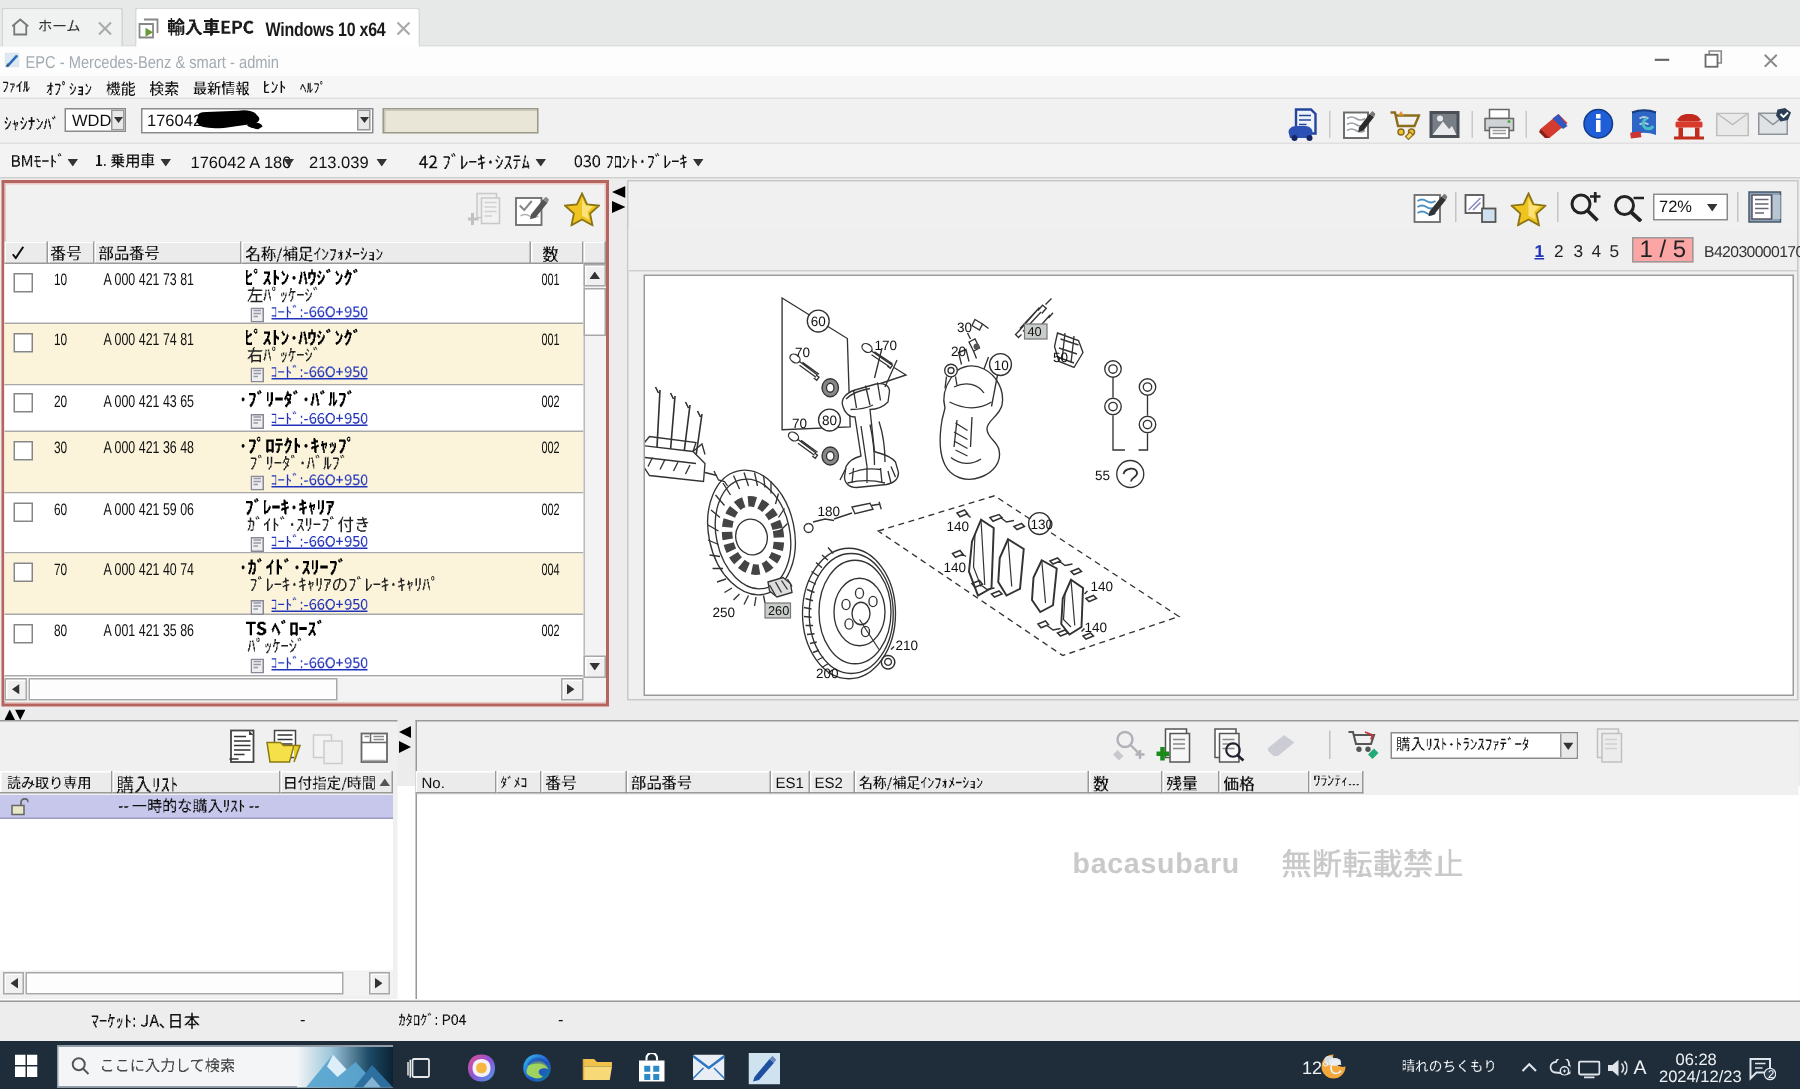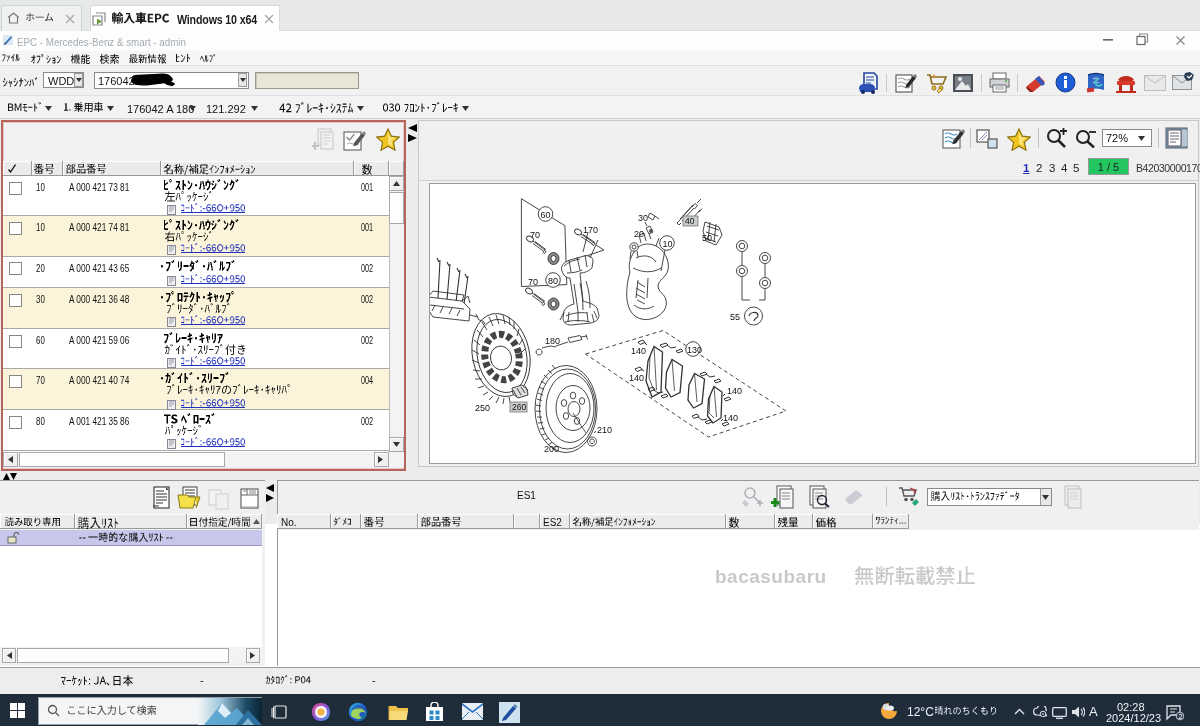--- a/index.html
+++ b/index.html
@@ -205,21 +205,21 @@
         <path d="M75 0h2v1h-2zM35 1h4v1h-4zM75 1h2v1h-2zM24 2h15v1h-15zM46 2h17v1h-17zM67 2h18v1h-18zM3 3h3v1h-3zM24 3h9v1h-9zM46 3h17v1h-17zM67 3h18v1h-18zM1 4h5v1h-5zM31 4h2v1h-2zM46 4h2v1h-2zM53 4h2v1h-2zM61 4h2v1h-2zM75 4h2v1h-2zM3 5h3v1h-3zM24 5h16v1h-16zM46 5h2v1h-2zM53 5h2v1h-2zM61 5h2v1h-2zM75 5h2v1h-2zM3 6h3v1h-3zM23 6h18v1h-18zM46 6h2v1h-2zM53 6h2v1h-2zM61 6h2v1h-2zM68 6h16v1h-16zM3 7h3v1h-3zM26 7h2v1h-2zM31 7h2v1h-2zM36 7h2v1h-2zM46 7h17v1h-17zM68 7h2v1h-2zM75 7h2v1h-2zM82 7h2v1h-2zM3 8h3v1h-3zM26 8h2v1h-2zM31 8h2v1h-2zM36 8h2v1h-2zM46 8h17v1h-17zM68 8h2v1h-2zM75 8h2v1h-2zM82 8h2v1h-2zM3 9h3v1h-3zM23 9h18v1h-18zM46 9h2v1h-2zM53 9h2v1h-2zM61 9h2v1h-2zM68 9h2v1h-2zM75 9h2v1h-2zM82 9h2v1h-2zM3 10h3v1h-3zM22 10h20v1h-20zM46 10h2v1h-2zM53 10h2v1h-2zM61 10h2v1h-2zM68 10h16v1h-16zM3 11h3v1h-3zM26 11h2v1h-2zM31 11h2v1h-2zM36 11h2v1h-2zM46 11h2v1h-2zM53 11h2v1h-2zM61 11h2v1h-2zM68 11h2v1h-2zM75 11h2v1h-2zM82 11h2v1h-2zM3 12h3v1h-3zM26 12h2v1h-2zM31 12h2v1h-2zM36 12h2v1h-2zM46 12h2v1h-2zM53 12h2v1h-2zM61 12h2v1h-2zM68 12h2v1h-2zM75 12h2v1h-2zM82 12h2v1h-2zM3 13h3v1h-3zM24 13h17v1h-17zM46 13h17v1h-17zM68 13h2v1h-2zM75 13h2v1h-2zM82 13h2v1h-2zM3 14h3v1h-3zM23 14h18v1h-18zM46 14h17v1h-17zM68 14h16v1h-16zM3 15h3v1h-3zM29 15h6v1h-6zM46 15h2v1h-2zM53 15h2v1h-2zM61 15h2v1h-2zM75 15h2v1h-2zM3 16h3v1h-3zM12 16h2v1h-2zM28 16h2v1h-2zM31 16h5v1h-5zM46 16h1v1h-1zM53 16h2v1h-2zM61 16h2v1h-2zM66 16h20v1h-20zM0 17h9v1h-9zM12 17h2v1h-2zM26 17h3v1h-3zM31 17h2v1h-2zM34 17h4v1h-4zM45 17h2v1h-2zM53 17h2v1h-2zM61 17h2v1h-2zM66 17h20v1h-20zM0 18h9v1h-9zM12 18h2v1h-2zM24 18h4v1h-4zM31 18h2v1h-2zM36 18h4v1h-4zM45 18h2v1h-2zM53 18h2v1h-2zM61 18h2v1h-2zM75 18h2v1h-2zM22 19h4v1h-4zM31 19h2v1h-2zM37 19h5v1h-5zM44 19h2v1h-2zM53 19h2v1h-2zM61 19h2v1h-2zM75 19h2v1h-2zM23 20h1v1h-1zM31 20h2v1h-2zM39 20h2v1h-2zM44 20h2v1h-2zM53 20h2v1h-2zM57 20h5v1h-5zM75 20h2v1h-2zM31 21h2v1h-2zM54 21h1v1h-1zM58 21h3v1h-3zM75 21h2v1h-2z" fill="#111"></path>
       </svg>
     </div>
 <svg class="ab" style="left:107px;top:106px" width="7" height="5" viewBox="0 0 7 5">
       <path d="M0 0h7L3.5 5z" fill="#333"></path>
     </svg>
 <div class="ab" style="left:127px;top:103px;font-size:11px;color:#111">176042 A 180</div>
 <svg class="ab" style="left:189px;top:106px" width="7" height="5" viewBox="0 0 7 5">
       <path d="M0 0h7L3.5 5z" fill="#333"></path>
     </svg>
-<div class="ab" style="left:206px;top:103px;font-size:11px;color:#111">121.292</div>
+<div class="ab" style="left:206px;top:103px;font-size:11px;color:#111">213.039</div>
 <svg class="ab" style="left:251px;top:106px" width="7" height="5" viewBox="0 0 7 5">
       <path d="M0 0h7L3.5 5z" fill="#333"></path>
     </svg>
 <div class="ab" style="left:279px;top:102px">
       <svg width="74.0" height="10.7" viewBox="0 0 138 20" style="display:block;">
         <path d="M43 0h1v1h-1zM41 1h1v1h-1zM43 1h2v1h-2zM41 2h1v1h-1zM44 2h1v1h-1zM77 2h1v1h-1zM7 3h2v1h-2zM15 3h5v1h-5zM41 3h2v1h-2zM44 3h2v1h-2zM53 3h1v1h-1zM77 3h2v1h-2zM98 3h1v1h-1zM119 3h7v1h-7zM132 3h2v1h-2zM6 4h3v1h-3zM14 4h7v1h-7zM31 4h7v1h-7zM42 4h1v1h-1zM53 4h2v1h-2zM77 4h2v1h-2zM98 4h2v1h-2zM108 4h7v1h-7zM119 4h7v1h-7zM132 4h2v1h-2zM5 5h4v1h-4zM13 5h2v1h-2zM19 5h3v1h-3zM31 5h8v1h-8zM53 5h2v1h-2zM77 5h5v1h-5zM99 5h2v1h-2zM108 5h7v1h-7zM132 5h2v1h-2zM5 6h4v1h-4zM20 6h2v1h-2zM37 6h2v1h-2zM53 6h2v1h-2zM76 6h6v1h-6zM100 6h1v1h-1zM113 6h2v1h-2zM132 6h1v1h-1zM4 7h2v1h-2zM7 7h2v1h-2zM20 7h2v1h-2zM37 7h2v1h-2zM53 7h2v1h-2zM74 7h5v1h-5zM113 7h2v1h-2zM132 7h1v1h-1zM3 8h3v1h-3zM7 8h2v1h-2zM20 8h2v1h-2zM37 8h1v1h-1zM53 8h2v1h-2zM74 8h2v1h-2zM77 8h2v1h-2zM96 8h2v1h-2zM104 8h1v1h-1zM113 8h1v1h-1zM118 8h9v1h-9zM131 8h2v1h-2zM3 9h2v1h-2zM7 9h2v1h-2zM20 9h2v1h-2zM37 9h1v1h-1zM53 9h2v1h-2zM78 9h1v1h-1zM89 9h1v1h-1zM96 9h3v1h-3zM103 9h2v1h-2zM112 9h2v1h-2zM118 9h9v1h-9zM131 9h2v1h-2zM2 10h2v1h-2zM7 10h2v1h-2zM19 10h3v1h-3zM36 10h2v1h-2zM53 10h2v1h-2zM63 10h9v1h-9zM78 10h1v1h-1zM88 10h3v1h-3zM97 10h2v1h-2zM103 10h2v1h-2zM112 10h2v1h-2zM122 10h1v1h-1zM131 10h2v1h-2zM135 10h1v1h-1zM2 11h2v1h-2zM7 11h2v1h-2zM19 11h2v1h-2zM36 11h2v1h-2zM53 11h2v1h-2zM59 11h2v1h-2zM63 11h9v1h-9zM78 11h5v1h-5zM88 11h3v1h-3zM98 11h1v1h-1zM103 11h1v1h-1zM112 11h1v1h-1zM122 11h1v1h-1zM131 11h1v1h-1zM135 11h1v1h-1zM1 12h2v1h-2zM7 12h2v1h-2zM18 12h3v1h-3zM36 12h2v1h-2zM53 12h2v1h-2zM59 12h2v1h-2zM76 12h6v1h-6zM88 12h3v1h-3zM102 12h2v1h-2zM111 12h2v1h-2zM122 12h1v1h-1zM131 12h1v1h-1zM135 12h2v1h-2zM0 13h12v1h-12zM17 13h3v1h-3zM36 13h1v1h-1zM53 13h2v1h-2zM58 13h2v1h-2zM74 13h6v1h-6zM102 13h2v1h-2zM111 13h3v1h-3zM122 13h1v1h-1zM130 13h2v1h-2zM135 13h2v1h-2zM1 14h10v1h-10zM16 14h3v1h-3zM35 14h2v1h-2zM53 14h2v1h-2zM58 14h2v1h-2zM74 14h2v1h-2zM78 14h2v1h-2zM101 14h2v1h-2zM110 14h4v1h-4zM122 14h1v1h-1zM130 14h2v1h-2zM136 14h1v1h-1zM7 15h2v1h-2zM15 15h3v1h-3zM34 15h2v1h-2zM53 15h2v1h-2zM57 15h2v1h-2zM78 15h2v1h-2zM100 15h2v1h-2zM109 15h2v1h-2zM113 15h2v1h-2zM121 15h2v1h-2zM130 15h2v1h-2zM136 15h2v1h-2zM7 16h2v1h-2zM14 16h3v1h-3zM34 16h2v1h-2zM53 16h2v1h-2zM56 16h2v1h-2zM78 16h2v1h-2zM99 16h3v1h-3zM109 16h2v1h-2zM113 16h2v1h-2zM121 16h2v1h-2zM130 16h8v1h-8zM7 17h2v1h-2zM13 17h10v1h-10zM33 17h2v1h-2zM53 17h4v1h-4zM78 17h2v1h-2zM98 17h3v1h-3zM108 17h2v1h-2zM114 17h2v1h-2zM120 17h2v1h-2zM129 17h9v1h-9zM7 18h2v1h-2zM13 18h10v1h-10zM32 18h3v1h-3zM53 18h3v1h-3zM78 18h2v1h-2zM97 18h3v1h-3zM107 18h2v1h-2zM114 18h2v1h-2zM120 18h2v1h-2zM129 18h2v1h-2zM137 18h1v1h-1zM32 19h2v1h-2zM53 19h2v1h-2zM78 19h2v1h-2zM97 19h1v1h-1zM107 19h2v1h-2zM115 19h1v1h-1zM119 19h2v1h-2zM137 19h1v1h-1z" fill="#111"></path>
       </svg>
     </div>
 <svg class="ab" style="left:357px;top:106px" width="7" height="5" viewBox="0 0 7 5">
       <path d="M0 0h7L3.5 5z" fill="#333"></path>
@@ -525,21 +525,21 @@
       <path d="M5 6h9M5 9h9M5 12h9M5 15h6" stroke="#667"></path>
       <rect x="17" y="3" width="5" height="16" fill="#b8c6d4"></rect>
     </svg>
 
 <div class="ab" style="left:419px;top:152px;width:779px;height:29px;background:#efefef;border-bottom:1px solid #cfcfcf"></div>
 <div class="ab" style="left:1023px;top:162px;font-size:11.5px;color:#2233bb;text-decoration:underline;font-weight:bold">1</div>
 <div class="ab" style="left:1036px;top:162px;font-size:11.5px;color:#222">2</div>
 <div class="ab" style="left:1049px;top:162px;font-size:11.5px;color:#222">3</div>
 <div class="ab" style="left:1061px;top:162px;font-size:11.5px;color:#222">4</div>
 <div class="ab" style="left:1073px;top:162px;font-size:11.5px;color:#222">5</div>
-<div class="ab" style="left:1088px;top:158px;width:41px;height:17px;background:#22c55e;border:1px solid #9a9a9a;font-size:11px;color:#222;text-align:center;line-height:16px">1 / 5</div>
+<div class="ab" style="left:1088px;top:158px;width:41px;height:17px;background:#fca5a5;border:1px solid #9a9a9a;font-size:16px;color:#222;text-align:center;line-height:16px">1 / 5</div>
 <div class="ab" style="left:1136px;top:162px;font-size:10.5px;color:#333;letter-spacing:-.4px">B42030000170</div>
 
 <div class="ab" style="left:429px;top:183px;width:767px;height:281px;background:#fff;border:1px solid #9a9a9a"></div>
 <svg class="ab" style="left:430px;top:184px" width="765" height="279" viewBox="430 184 765 279" font-family="Liberation Sans, sans-serif">
 <g fill="none" stroke="#333" stroke-width="0.9">
 
 <path d="M438 298 L440 260 M439 262 l-2 -4 M447 300 L450 264 M449 266 l-2 -4 M456 302 L460 270 M459 272 l-2 -4 M464 304 L468 276 M467 278 l-2 -4" stroke-width="1.1"></path>
 <path d="M428 297 l34 4 l8 8 l-1 12 l-36 -4 l-6 -9 z" fill="#fff"></path>
 <path d="M428 297 l5 -6 l31 4 l-2 6 M462 301 l6 -5 l2 7 M430 305 l34 4 M432 311 l3 -6 M440 313 l3 -6 M449 314 l3 -6 M457 316 l3 -6"></path>
 <path d="M470 315 l8 2 m-2 -3 l3 6 l4 1 l2 3"></path>
@@ -840,21 +840,21 @@
 <div class="ab" style="left:364px;top:517px">
       <svg width="20.0" height="10.0" viewBox="0 0 38 19" style="display:block;">
         <path d="M8 0h8v1h-8zM23 0h13v1h-13zM1 1h11v1h-11zM23 1h2v1h-2zM34 1h2v1h-2zM3 2h2v1h-2zM8 2h2v1h-2zM13 2h2v1h-2zM23 2h1v1h-1zM34 2h2v1h-2zM4 3h1v1h-1zM8 3h2v1h-2zM13 3h1v1h-1zM23 3h1v1h-1zM34 3h2v1h-2zM4 4h2v1h-2zM8 4h2v1h-2zM12 4h2v1h-2zM23 4h1v1h-1zM34 4h2v1h-2zM0 5h18v1h-18zM23 5h13v1h-13zM6 6h6v1h-6zM5 7h2v1h-2zM8 7h2v1h-2zM11 7h2v1h-2zM4 8h2v1h-2zM8 8h2v1h-2zM11 8h3v1h-3zM20 8h18v1h-18zM2 9h3v1h-3zM8 9h2v1h-2zM13 9h3v1h-3zM24 9h2v1h-2zM0 10h4v1h-4zM14 10h4v1h-4zM24 10h2v1h-2zM0 11h2v1h-2zM3 11h13v1h-13zM17 11h1v1h-1zM24 11h2v1h-2zM3 12h1v1h-1zM8 12h2v1h-2zM14 12h2v1h-2zM23 12h12v1h-12zM3 13h1v1h-1zM8 13h2v1h-2zM14 13h2v1h-2zM23 13h2v1h-2zM34 13h1v1h-1zM3 14h13v1h-13zM33 14h2v1h-2zM3 15h1v1h-1zM8 15h2v1h-2zM14 15h2v1h-2zM33 15h2v1h-2zM3 16h1v1h-1zM8 16h2v1h-2zM14 16h2v1h-2zM33 16h2v1h-2zM3 17h13v1h-13zM28 17h6v1h-6zM3 18h1v1h-1zM14 18h1v1h-1z" fill="#111"></path>
       </svg>
     </div>
 <div class="ab" style="left:421px;top:517px">
       <svg width="40.0" height="9.7" viewBox="0 0 78 19" style="display:block;">
         <path d="M4 0h2v1h-2zM24 0h11v1h-11zM48 0h8v1h-8zM63 0h13v1h-13zM4 1h2v1h-2zM11 1h7v1h-7zM24 1h2v1h-2zM33 1h2v1h-2zM41 1h11v1h-11zM63 1h2v1h-2zM74 1h2v1h-2zM0 2h10v1h-10zM11 2h2v1h-2zM16 2h2v1h-2zM24 2h1v1h-1zM33 2h2v1h-2zM43 2h2v1h-2zM48 2h2v1h-2zM53 2h2v1h-2zM63 2h1v1h-1zM74 2h2v1h-2zM7 3h1v1h-1zM11 3h2v1h-2zM16 3h1v1h-1zM24 3h1v1h-1zM33 3h2v1h-2zM44 3h1v1h-1zM48 3h2v1h-2zM53 3h1v1h-1zM63 3h1v1h-1zM74 3h2v1h-2zM2 4h1v1h-1zM7 4h2v1h-2zM11 4h2v1h-2zM15 4h2v1h-2zM24 4h1v1h-1zM33 4h2v1h-2zM44 4h2v1h-2zM48 4h2v1h-2zM52 4h2v1h-2zM63 4h1v1h-1zM74 4h2v1h-2zM2 5h2v1h-2zM7 5h1v1h-1zM11 5h2v1h-2zM15 5h1v1h-1zM24 5h11v1h-11zM40 5h18v1h-18zM63 5h13v1h-13zM2 6h2v1h-2zM6 6h2v1h-2zM11 6h2v1h-2zM14 6h2v1h-2zM24 6h11v1h-11zM46 6h6v1h-6zM2 7h1v1h-1zM7 7h1v1h-1zM11 7h2v1h-2zM14 7h2v1h-2zM45 7h2v1h-2zM48 7h2v1h-2zM51 7h2v1h-2zM0 8h10v1h-10zM11 8h2v1h-2zM14 8h2v1h-2zM44 8h2v1h-2zM48 8h2v1h-2zM51 8h3v1h-3zM60 8h18v1h-18zM11 9h2v1h-2zM15 9h2v1h-2zM42 9h3v1h-3zM48 9h2v1h-2zM53 9h3v1h-3zM64 9h2v1h-2zM11 10h2v1h-2zM16 10h2v1h-2zM21 10h7v1h-7zM30 10h8v1h-8zM40 10h4v1h-4zM54 10h4v1h-4zM64 10h2v1h-2zM1 11h8v1h-8zM11 11h2v1h-2zM16 11h2v1h-2zM21 11h1v1h-1zM26 11h2v1h-2zM30 11h1v1h-1zM36 11h2v1h-2zM40 11h2v1h-2zM43 11h13v1h-13zM57 11h1v1h-1zM64 11h2v1h-2zM1 12h2v1h-2zM8 12h1v1h-1zM11 12h2v1h-2zM16 12h2v1h-2zM21 12h1v1h-1zM26 12h2v1h-2zM30 12h1v1h-1zM36 12h2v1h-2zM43 12h1v1h-1zM48 12h2v1h-2zM54 12h2v1h-2zM63 12h12v1h-12zM1 13h2v1h-2zM8 13h1v1h-1zM11 13h2v1h-2zM16 13h2v1h-2zM21 13h1v1h-1zM26 13h2v1h-2zM30 13h1v1h-1zM36 13h2v1h-2zM43 13h1v1h-1zM48 13h2v1h-2zM54 13h2v1h-2zM63 13h2v1h-2zM74 13h1v1h-1zM1 14h2v1h-2zM8 14h1v1h-1zM11 14h2v1h-2zM14 14h4v1h-4zM21 14h1v1h-1zM26 14h2v1h-2zM30 14h1v1h-1zM36 14h2v1h-2zM43 14h13v1h-13zM73 14h2v1h-2zM1 15h2v1h-2zM8 15h1v1h-1zM11 15h2v1h-2zM14 15h3v1h-3zM21 15h1v1h-1zM26 15h2v1h-2zM30 15h1v1h-1zM36 15h2v1h-2zM43 15h1v1h-1zM48 15h2v1h-2zM54 15h2v1h-2zM73 15h2v1h-2zM1 16h8v1h-8zM11 16h2v1h-2zM21 16h7v1h-7zM30 16h8v1h-8zM43 16h1v1h-1zM48 16h2v1h-2zM54 16h2v1h-2zM73 16h2v1h-2zM1 17h2v1h-2zM7 17h2v1h-2zM11 17h2v1h-2zM21 17h7v1h-7zM30 17h8v1h-8zM43 17h13v1h-13zM68 17h6v1h-6zM1 18h1v1h-1zM8 18h1v1h-1zM11 18h1v1h-1zM21 18h1v1h-1zM30 18h1v1h-1zM36 18h1v1h-1zM43 18h1v1h-1zM54 18h1v1h-1z" fill="#111"></path>
       </svg>
     </div>
-<div class="ab" style="left:517px;top:490px;font-size:10px;color:#111">ES1</div>
+<div class="ab" style="left:517px;top:517px;font-size:10px;color:#111">ES1</div>
 <div class="ab" style="left:543px;top:517px;font-size:10px;color:#111">ES2</div>
 <div class="ab" style="left:573px;top:517px">
       <svg width="82.0" height="9.8" viewBox="0 0 176 21" style="display:block;">
         <path d="M6 0h2v1h-2zM30 0h1v1h-1zM51 0h1v1h-1zM60 0h1v1h-1zM6 1h2v1h-2zM23 1h4v1h-4zM29 1h2v1h-2zM51 1h1v1h-1zM60 1h1v1h-1zM62 1h2v1h-2zM71 1h13v1h-13zM5 2h3v1h-3zM20 2h5v1h-5zM29 2h2v1h-2zM45 2h1v1h-1zM51 2h1v1h-1zM60 2h1v1h-1zM63 2h3v1h-3zM70 2h14v1h-14zM94 2h1v1h-1zM150 2h1v1h-1zM4 3h10v1h-10zM23 3h2v1h-2zM29 3h1v1h-1zM45 3h1v1h-1zM51 3h1v1h-1zM60 3h2v1h-2zM64 3h2v1h-2zM70 3h2v1h-2zM82 3h2v1h-2zM94 3h2v1h-2zM133 3h2v1h-2zM150 3h2v1h-2zM3 4h3v1h-3zM12 4h1v1h-1zM23 4h2v1h-2zM28 4h10v1h-10zM44 4h2v1h-2zM50 4h2v1h-2zM55 4h11v1h-11zM70 4h2v1h-2zM82 4h2v1h-2zM93 4h2v1h-2zM98 4h2v1h-2zM108 4h8v1h-8zM133 4h2v1h-2zM150 4h2v1h-2zM168 4h2v1h-2zM2 5h3v1h-3zM11 5h2v1h-2zM23 5h2v1h-2zM28 5h2v1h-2zM32 5h2v1h-2zM44 5h2v1h-2zM48 5h6v1h-6zM60 5h1v1h-1zM70 5h2v1h-2zM82 5h2v1h-2zM93 5h1v1h-1zM99 5h2v1h-2zM109 5h7v1h-7zM122 5h1v1h-1zM133 5h2v1h-2zM151 5h1v1h-1zM169 5h2v1h-2zM1 6h5v1h-5zM10 6h2v1h-2zM20 6h9v1h-9zM32 6h2v1h-2zM44 6h1v1h-1zM52 6h2v1h-2zM60 6h2v1h-2zM70 6h2v1h-2zM82 6h2v1h-2zM92 6h2v1h-2zM100 6h1v1h-1zM114 6h2v1h-2zM122 6h1v1h-1zM129 6h1v1h-1zM133 6h1v1h-1zM170 6h1v1h-1zM0 7h2v1h-2zM5 7h2v1h-2zM9 7h3v1h-3zM22 7h3v1h-3zM26 7h3v1h-3zM32 7h2v1h-2zM43 7h2v1h-2zM52 7h1v1h-1zM55 7h11v1h-11zM70 7h14v1h-14zM91 7h2v1h-2zM100 7h2v1h-2zM105 7h1v1h-1zM114 7h2v1h-2zM122 7h1v1h-1zM129 7h2v1h-2zM133 7h1v1h-1zM148 7h2v1h-2zM155 7h1v1h-1zM170 7h2v1h-2zM175 7h1v1h-1zM6 8h5v1h-5zM23 8h2v1h-2zM27 8h1v1h-1zM32 8h2v1h-2zM35 8h1v1h-1zM43 8h2v1h-2zM51 8h2v1h-2zM54 8h3v1h-3zM60 8h1v1h-1zM64 8h2v1h-2zM76 8h2v1h-2zM90 8h3v1h-3zM104 8h2v1h-2zM114 8h1v1h-1zM119 8h6v1h-6zM130 8h4v1h-4zM148 8h3v1h-3zM155 8h1v1h-1zM159 8h6v1h-6zM174 8h2v1h-2zM7 9h3v1h-3zM22 9h4v1h-4zM29 9h2v1h-2zM32 9h2v1h-2zM35 9h2v1h-2zM43 9h1v1h-1zM51 9h2v1h-2zM54 9h3v1h-3zM60 9h1v1h-1zM64 9h2v1h-2zM76 9h2v1h-2zM88 9h3v1h-3zM92 9h1v1h-1zM104 9h2v1h-2zM114 9h1v1h-1zM119 9h1v1h-1zM121 9h3v1h-3zM131 9h3v1h-3zM138 9h8v1h-8zM149 9h2v1h-2zM154 9h2v1h-2zM163 9h2v1h-2zM174 9h2v1h-2zM6 10h3v1h-3zM22 10h4v1h-4zM29 10h1v1h-1zM32 10h2v1h-2zM36 10h1v1h-1zM43 10h1v1h-1zM50 10h4v1h-4zM55 10h2v1h-2zM60 10h2v1h-2zM64 10h2v1h-2zM71 10h2v1h-2zM76 10h2v1h-2zM88 10h2v1h-2zM92 10h1v1h-1zM104 10h1v1h-1zM113 10h2v1h-2zM121 10h3v1h-3zM131 10h3v1h-3zM138 10h8v1h-8zM154 10h1v1h-1zM163 10h2v1h-2zM174 10h1v1h-1zM5 11h12v1h-12zM21 11h6v1h-6zM28 11h2v1h-2zM32 11h2v1h-2zM36 11h1v1h-1zM42 11h2v1h-2zM49 11h5v1h-5zM55 11h11v1h-11zM71 11h2v1h-2zM76 11h2v1h-2zM92 11h1v1h-1zM103 11h2v1h-2zM113 11h2v1h-2zM121 11h3v1h-3zM131 11h3v1h-3zM153 11h2v1h-2zM163 11h2v1h-2zM173 11h2v1h-2zM3 12h4v1h-4zM15 12h2v1h-2zM21 12h1v1h-1zM23 12h2v1h-2zM26 12h1v1h-1zM28 12h2v1h-2zM32 12h2v1h-2zM36 12h2v1h-2zM42 12h1v1h-1zM48 12h4v1h-4zM53 12h4v1h-4zM60 12h1v1h-1zM64 12h2v1h-2zM71 12h2v1h-2zM76 12h9v1h-9zM92 12h1v1h-1zM103 12h1v1h-1zM113 12h1v1h-1zM121 12h3v1h-3zM131 12h1v1h-1zM133 12h2v1h-2zM153 12h2v1h-2zM159 12h6v1h-6zM173 12h1v1h-1zM0 13h7v1h-7zM15 13h2v1h-2zM20 13h2v1h-2zM23 13h2v1h-2zM28 13h1v1h-1zM32 13h2v1h-2zM36 13h2v1h-2zM42 13h1v1h-1zM48 13h1v1h-1zM51 13h1v1h-1zM55 13h2v1h-2zM60 13h1v1h-1zM64 13h2v1h-2zM71 13h2v1h-2zM76 13h2v1h-2zM92 13h1v1h-1zM102 13h2v1h-2zM112 13h2v1h-2zM120 13h1v1h-1zM122 13h2v1h-2zM130 13h2v1h-2zM134 13h2v1h-2zM152 13h2v1h-2zM163 13h2v1h-2zM172 13h2v1h-2zM0 14h3v1h-3zM5 14h2v1h-2zM15 14h2v1h-2zM20 14h1v1h-1zM23 14h2v1h-2zM27 14h2v1h-2zM32 14h2v1h-2zM37 14h1v1h-1zM41 14h2v1h-2zM51 14h1v1h-1zM55 14h11v1h-11zM71 14h2v1h-2zM76 14h2v1h-2zM92 14h1v1h-1zM101 14h2v1h-2zM112 14h2v1h-2zM119 14h2v1h-2zM122 14h2v1h-2zM129 14h2v1h-2zM134 14h1v1h-1zM151 14h2v1h-2zM163 14h2v1h-2zM171 14h2v1h-2zM5 15h2v1h-2zM15 15h2v1h-2zM23 15h2v1h-2zM27 15h2v1h-2zM32 15h2v1h-2zM37 15h1v1h-1zM41 15h1v1h-1zM51 15h1v1h-1zM55 15h2v1h-2zM60 15h2v1h-2zM64 15h2v1h-2zM70 15h4v1h-4zM76 15h2v1h-2zM92 15h1v1h-1zM100 15h2v1h-2zM111 15h2v1h-2zM119 15h1v1h-1zM122 15h2v1h-2zM129 15h2v1h-2zM150 15h3v1h-3zM163 15h2v1h-2zM170 15h2v1h-2zM5 16h2v1h-2zM15 16h2v1h-2zM23 16h2v1h-2zM32 16h2v1h-2zM41 16h1v1h-1zM51 16h1v1h-1zM55 16h2v1h-2zM60 16h1v1h-1zM64 16h2v1h-2zM70 16h1v1h-1zM73 16h2v1h-2zM76 16h2v1h-2zM92 16h1v1h-1zM98 16h3v1h-3zM110 16h3v1h-3zM122 16h2v1h-2zM128 16h2v1h-2zM149 16h3v1h-3zM159 16h6v1h-6zM168 16h3v1h-3zM5 17h2v1h-2zM15 17h2v1h-2zM23 17h2v1h-2zM32 17h2v1h-2zM40 17h2v1h-2zM51 17h1v1h-1zM55 17h2v1h-2zM60 17h1v1h-1zM64 17h2v1h-2zM69 17h2v1h-2zM74 17h4v1h-4zM92 17h1v1h-1zM99 17h1v1h-1zM109 17h3v1h-3zM121 17h2v1h-2zM128 17h1v1h-1zM149 17h1v1h-1zM159 17h6v1h-6zM169 17h1v1h-1zM5 18h12v1h-12zM23 18h2v1h-2zM30 18h4v1h-4zM40 18h2v1h-2zM51 18h1v1h-1zM55 18h2v1h-2zM60 18h1v1h-1zM63 18h3v1h-3zM68 18h2v1h-2zM75 18h11v1h-11zM110 18h1v1h-1zM163 18h2v1h-2zM6 19h1v1h-1zM15 19h2v1h-2zM31 19h1v1h-1zM40 19h1v1h-1zM51 19h1v1h-1zM81 19h4v1h-4zM39 20h2v1h-2z" fill="#111"></path>
       </svg>
     </div>
 <div class="ab" style="left:729px;top:517px">
       <svg width="10.0" height="10.6" viewBox="0 0 18 19" style="display:block;">
         <path d="M4 0h1v1h-1zM12 0h1v1h-1zM1 1h1v1h-1zM4 1h2v1h-2zM7 1h2v1h-2zM11 1h2v1h-2zM1 2h2v1h-2zM4 2h2v1h-2zM7 2h1v1h-1zM11 2h2v1h-2zM2 3h1v1h-1zM4 3h2v1h-2zM7 3h1v1h-1zM11 3h1v1h-1zM0 4h10v1h-10zM11 4h7v1h-7zM3 5h3v1h-3zM10 5h2v1h-2zM15 5h2v1h-2zM2 6h5v1h-5zM10 6h2v1h-2zM15 6h2v1h-2zM1 7h2v1h-2zM4 7h8v1h-8zM15 7h2v1h-2zM0 8h3v1h-3zM4 8h2v1h-2zM7 8h6v1h-6zM15 8h2v1h-2zM0 9h1v1h-1zM4 9h2v1h-2zM8 9h2v1h-2zM11 9h2v1h-2zM15 9h1v1h-1zM3 10h2v1h-2zM9 10h1v1h-1zM11 10h2v1h-2zM14 10h2v1h-2zM3 11h2v1h-2zM12 11h1v1h-1zM14 11h2v1h-2zM0 12h10v1h-10zM12 12h3v1h-3zM2 13h1v1h-1zM6 13h2v1h-2zM12 13h3v1h-3zM1 14h2v1h-2zM6 14h1v1h-1zM12 14h3v1h-3zM1 15h6v1h-6zM12 15h3v1h-3zM3 16h4v1h-4zM11 16h2v1h-2zM14 16h2v1h-2zM3 17h5v1h-5zM9 17h3v1h-3zM15 17h2v1h-2zM0 18h4v1h-4zM7 18h4v1h-4zM16 18h2v1h-2z" fill="#111"></path>
       </svg>
@@ -979,21 +979,21 @@
       <rect width="21" height="21" fill="#cfe2f0"></rect>
       <path d="M4 16 14 4l3 2.5L7 18l-4 1z" fill="#1f4fa0"></path>
       <path d="M14 4l3 2.5 1.5-2L16 2z" fill="#6a88b8"></path>
     </svg>
 
 <svg class="ab" style="left:879px;top:701px" width="20" height="20" viewBox="0 0 20 20">
       <path d="M10 2a8 8 0 1 0 8 8 6.5 6.5 0 0 1-8-8z" fill="#f4a83b"></path>
       <circle cx="7" cy="6" r="3.2" fill="#d8dde2"></circle>
       <ellipse cx="11" cy="7" rx="4" ry="2.6" fill="#e8ecf0"></ellipse>
     </svg>
-<div class="ab" style="left:907px;top:705px;font-size:12px;color:#eef2f5">12°C</div>
+<div class="ab" style="left:868px;top:705px;font-size:12px;color:#eef2f5">12°C</div>
 <div class="ab" style="left:935px;top:706px">
       <svg width="61.0" height="8.7" viewBox="0 0 147 21" style="display:block;">
         <path d="M12 0h1v1h-1zM12 1h2v1h-2zM116 1h1v1h-1zM0 2h5v1h-5zM7 2h12v1h-12zM26 2h2v1h-2zM71 2h2v1h-2zM99 2h2v1h-2zM116 2h2v1h-2zM135 2h2v1h-2zM0 3h5v1h-5zM12 3h2v1h-2zM26 3h2v1h-2zM52 3h3v1h-3zM71 3h2v1h-2zM98 3h3v1h-3zM116 3h1v1h-1zM135 3h2v1h-2zM140 3h4v1h-4zM0 4h1v1h-1zM4 4h1v1h-1zM12 4h2v1h-2zM26 4h2v1h-2zM49 4h9v1h-9zM71 4h2v1h-2zM77 4h4v1h-4zM97 4h3v1h-3zM116 4h1v1h-1zM135 4h2v1h-2zM139 4h6v1h-6zM0 5h1v1h-1zM4 5h1v1h-1zM7 5h11v1h-11zM26 5h2v1h-2zM32 5h4v1h-4zM47 5h4v1h-4zM52 5h2v1h-2zM56 5h3v1h-3zM66 5h15v1h-15zM96 5h3v1h-3zM111 5h11v1h-11zM135 5h2v1h-2zM138 5h2v1h-2zM144 5h2v1h-2zM0 6h1v1h-1zM4 6h1v1h-1zM12 6h2v1h-2zM22 6h6v1h-6zM30 6h7v1h-7zM46 6h3v1h-3zM52 6h2v1h-2zM58 6h2v1h-2zM68 6h6v1h-6zM95 6h3v1h-3zM112 6h10v1h-10zM135 6h4v1h-4zM145 6h2v1h-2zM0 7h1v1h-1zM4 7h1v1h-1zM12 7h2v1h-2zM22 7h2v1h-2zM26 7h2v1h-2zM29 7h3v1h-3zM35 7h2v1h-2zM46 7h2v1h-2zM52 7h2v1h-2zM59 7h2v1h-2zM70 7h2v1h-2zM94 7h3v1h-3zM115 7h2v1h-2zM135 7h3v1h-3zM145 7h2v1h-2zM0 8h5v1h-5zM6 8h13v1h-13zM26 8h4v1h-4zM36 8h2v1h-2zM45 8h2v1h-2zM52 8h2v1h-2zM59 8h2v1h-2zM70 8h2v1h-2zM93 8h2v1h-2zM115 8h2v1h-2zM135 8h3v1h-3zM145 8h2v1h-2zM0 9h5v1h-5zM26 9h3v1h-3zM36 9h1v1h-1zM45 9h2v1h-2zM52 9h2v1h-2zM60 9h2v1h-2zM70 9h2v1h-2zM91 9h3v1h-3zM115 9h2v1h-2zM135 9h2v1h-2zM145 9h2v1h-2zM0 10h1v1h-1zM4 10h1v1h-1zM25 10h3v1h-3zM36 10h1v1h-1zM44 10h2v1h-2zM51 10h2v1h-2zM60 10h2v1h-2zM70 10h1v1h-1zM74 10h6v1h-6zM91 10h2v1h-2zM115 10h2v1h-2zM123 10h2v1h-2zM135 10h2v1h-2zM146 10h1v1h-1zM0 11h1v1h-1zM4 11h1v1h-1zM8 11h10v1h-10zM25 11h3v1h-3zM35 11h2v1h-2zM44 11h2v1h-2zM51 11h2v1h-2zM60 11h2v1h-2zM69 11h12v1h-12zM91 11h2v1h-2zM110 11h11v1h-11zM124 11h2v1h-2zM135 11h2v1h-2zM145 11h2v1h-2zM0 12h1v1h-1zM4 12h1v1h-1zM8 12h1v1h-1zM16 12h2v1h-2zM24 12h4v1h-4zM35 12h2v1h-2zM44 12h2v1h-2zM51 12h2v1h-2zM60 12h2v1h-2zM69 12h4v1h-4zM80 12h2v1h-2zM91 12h3v1h-3zM111 12h10v1h-10zM125 12h2v1h-2zM135 12h2v1h-2zM145 12h2v1h-2zM0 13h1v1h-1zM4 13h1v1h-1zM8 13h2v1h-2zM16 13h2v1h-2zM23 13h2v1h-2zM26 13h2v1h-2zM35 13h2v1h-2zM44 13h2v1h-2zM50 13h2v1h-2zM60 13h2v1h-2zM69 13h2v1h-2zM81 13h2v1h-2zM92 13h3v1h-3zM115 13h1v1h-1zM125 13h2v1h-2zM135 13h2v1h-2zM145 13h2v1h-2zM0 14h1v1h-1zM4 14h1v1h-1zM8 14h10v1h-10zM23 14h2v1h-2zM26 14h2v1h-2zM35 14h2v1h-2zM44 14h2v1h-2zM50 14h2v1h-2zM60 14h2v1h-2zM68 14h2v1h-2zM81 14h2v1h-2zM93 14h3v1h-3zM114 14h2v1h-2zM125 14h2v1h-2zM135 14h1v1h-1zM145 14h2v1h-2zM0 15h5v1h-5zM8 15h1v1h-1zM16 15h2v1h-2zM22 15h2v1h-2zM26 15h2v1h-2zM35 15h2v1h-2zM44 15h2v1h-2zM50 15h2v1h-2zM59 15h2v1h-2zM81 15h2v1h-2zM95 15h3v1h-3zM114 15h2v1h-2zM125 15h2v1h-2zM144 15h2v1h-2zM0 16h5v1h-5zM8 16h2v1h-2zM16 16h2v1h-2zM21 16h2v1h-2zM26 16h2v1h-2zM35 16h2v1h-2zM45 16h2v1h-2zM49 16h2v1h-2zM58 16h3v1h-3zM80 16h2v1h-2zM96 16h3v1h-3zM115 16h1v1h-1zM125 16h2v1h-2zM143 16h3v1h-3zM0 17h1v1h-1zM8 17h10v1h-10zM22 17h1v1h-1zM26 17h2v1h-2zM35 17h2v1h-2zM39 17h2v1h-2zM45 17h5v1h-5zM57 17h3v1h-3zM79 17h3v1h-3zM97 17h3v1h-3zM115 17h2v1h-2zM124 17h3v1h-3zM142 17h3v1h-3zM0 18h1v1h-1zM8 18h1v1h-1zM16 18h2v1h-2zM26 18h2v1h-2zM35 18h6v1h-6zM46 18h3v1h-3zM55 18h4v1h-4zM77 18h4v1h-4zM98 18h3v1h-3zM115 18h3v1h-3zM122 18h4v1h-4zM140 18h4v1h-4zM8 19h1v1h-1zM16 19h2v1h-2zM26 19h2v1h-2zM36 19h3v1h-3zM53 19h5v1h-5zM71 19h9v1h-9zM99 19h3v1h-3zM116 19h9v1h-9zM137 19h5v1h-5zM8 20h1v1h-1zM14 20h4v1h-4zM26 20h1v1h-1zM72 20h5v1h-5zM100 20h1v1h-1zM118 20h4v1h-4zM138 20h2v1h-2z" fill="#eef2f5"></path>
       </svg>
     </div>
 <svg class="ab" style="left:1014px;top:708px" width="11" height="7" viewBox="0 0 11 7">
       <path d="M1 6 5.5 1.5 10 6" fill="none" stroke="#dfe5ea" stroke-width="1.4"></path>
     </svg>
 <svg class="ab" style="left:1033px;top:706px" width="14" height="11" viewBox="0 0 14 11">
       <path d="M4 9a3.5 3.5 0 0 1 .3-7A4.5 4.5 0 0 1 13 4a3 3 0 0 1-1 5.8z" fill="none" stroke="#dfe5ea" stroke-width="1.2"></path>
@@ -1002,21 +1002,21 @@
     </svg>
 <svg class="ab" style="left:1052px;top:707px" width="15" height="12" viewBox="0 0 15 12">
       <rect x=".7" y=".7" width="13.6" height="8.6" rx="1" fill="none" stroke="#dfe5ea" stroke-width="1.3"></rect>
       <path d="M4 11.3h7" stroke="#dfe5ea" stroke-width="1.3"></path>
     </svg>
 <svg class="ab" style="left:1071px;top:705px" width="14" height="14" viewBox="0 0 14 14">
       <path d="M1 5h3l4-3.5v11L4 9H1z" fill="#dfe5ea"></path>
       <path d="M10 4a4 4 0 0 1 0 6M12 2.5a6.5 6.5 0 0 1 0 9" fill="none" stroke="#dfe5ea" stroke-width="1.1"></path>
     </svg>
 <div class="ab" style="left:1089px;top:704px;font-size:13px;color:#eef2f5">A</div>
-<div class="ab" style="left:1117px;top:701px;font-size:11px;color:#eef2f5">02:28</div>
+<div class="ab" style="left:1117px;top:701px;font-size:11px;color:#eef2f5">06:28</div>
 <div class="ab" style="left:1106px;top:712px;font-size:11px;color:#eef2f5">2024/12/23</div>
 <svg class="ab" style="left:1166px;top:705px" width="18" height="16" viewBox="0 0 18 16">
       <path d="M1 1h13v9H5l-4 4z" fill="none" stroke="#dfe5ea" stroke-width="1.3"></path>
       <path d="M4 4h7M4 7h5" stroke="#dfe5ea"></path>
       <circle cx="14" cy="11" r="3.8" fill="#2d3e50" stroke="#dfe5ea" stroke-width=".8"></circle>
       <text x="12.6" y="13.6" font-size="7.5" fill="#fff" font-family="Liberation Sans">2</text>
     </svg>
 
 </div>
 </body></html>

